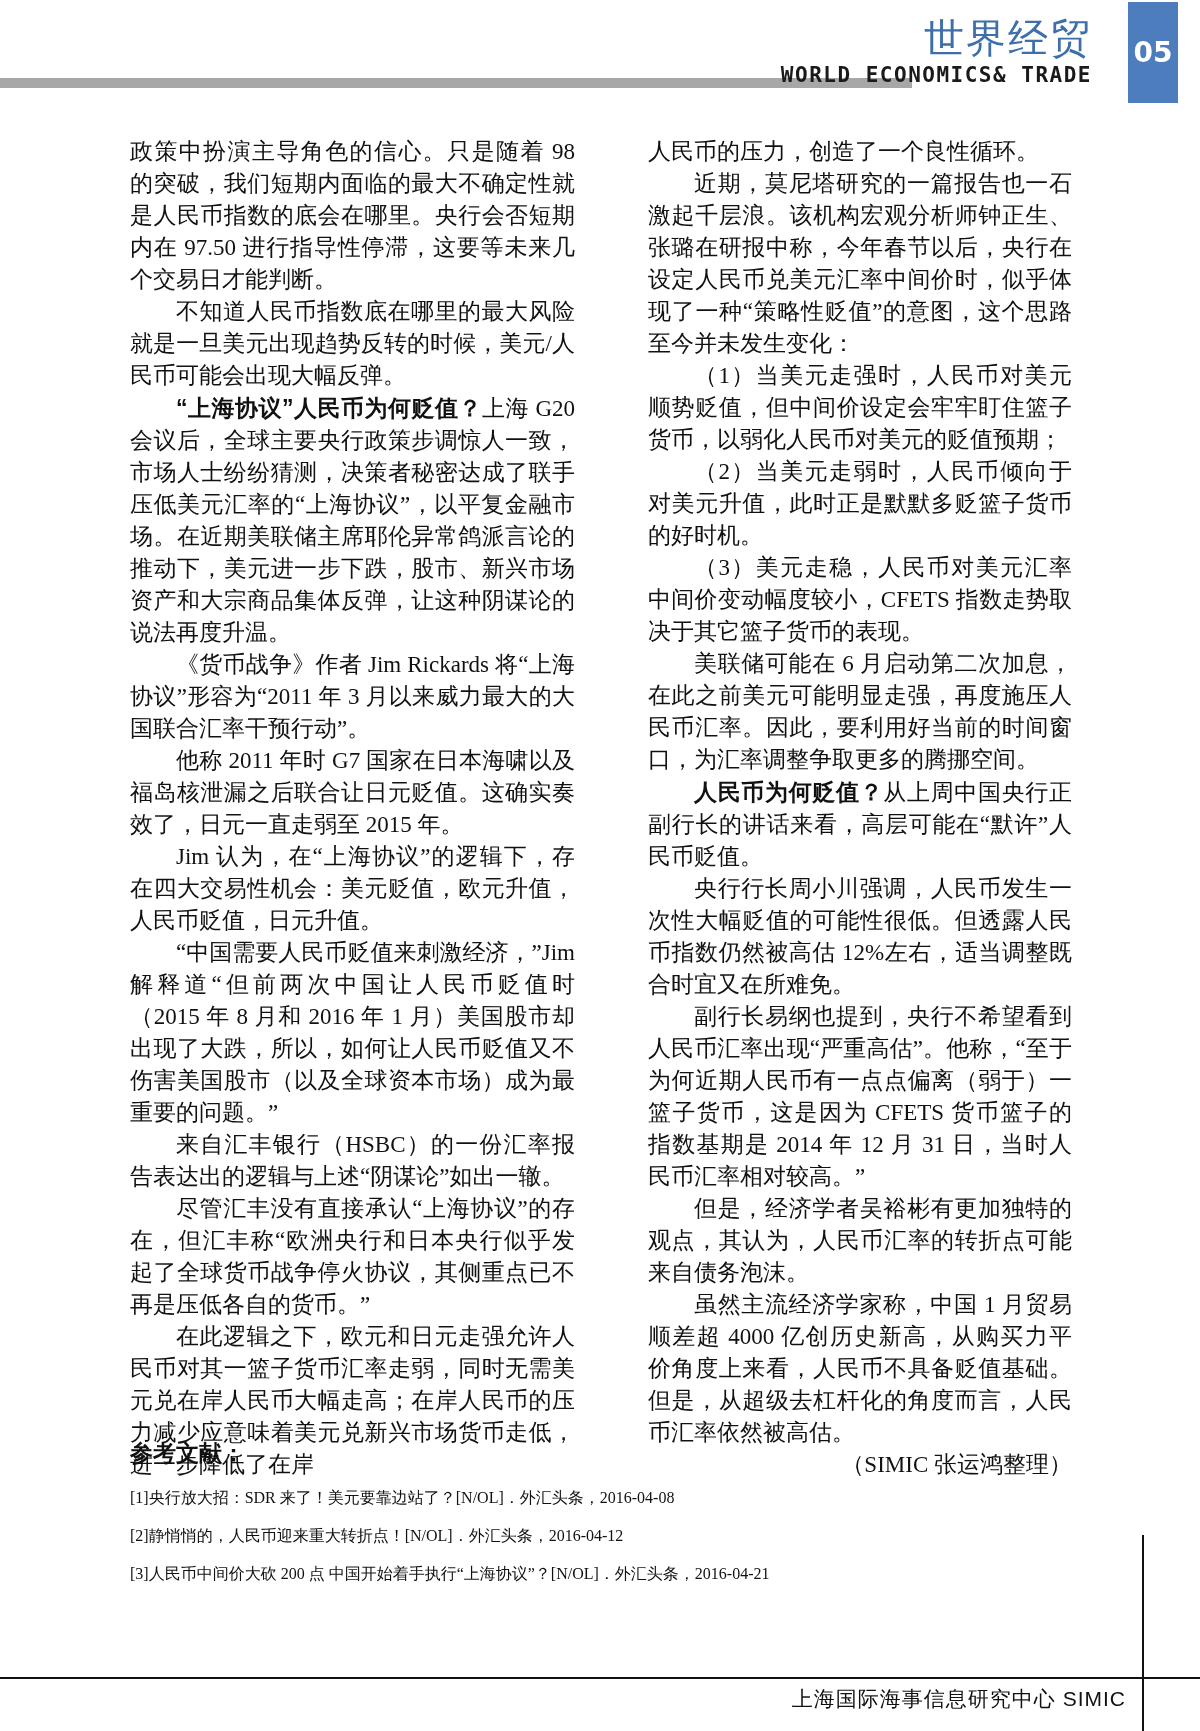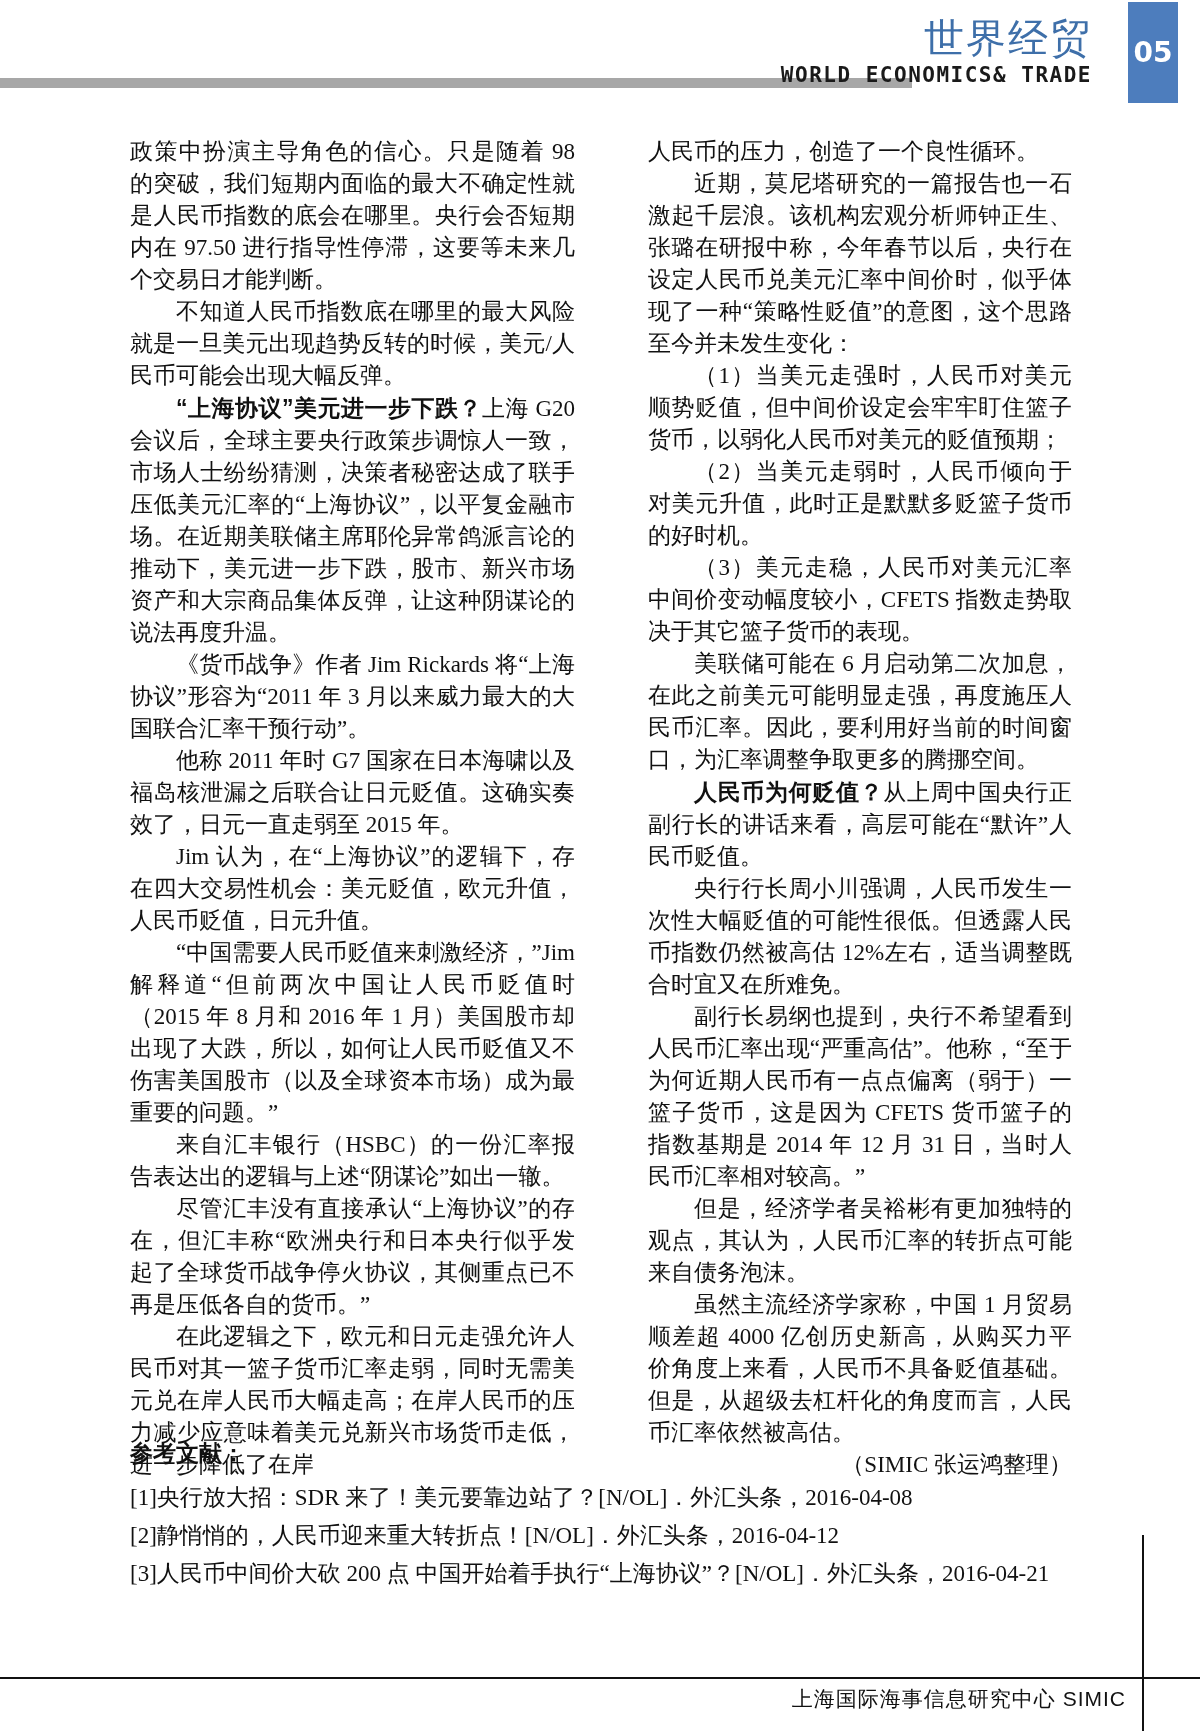--- a/index.html
+++ b/index.html
@@ -80,21 +80,21 @@
     width: 950px;
   }
   .ref-heading {
     margin: 0 0 10px 0;
     font-family: "Liberation Sans", "DejaVu Sans", sans-serif;
     font-weight: bold;
     font-size: 23px;
   }
   .ref-item {
     margin: 0;
-    font-size: 23px;
+    font-size: 16px;
     line-height: 38px;
     text-indent: 0;
   }
 
   
   .footer-rule {
     position: absolute;
     left: 0; top: 1677px;
     width: 1200px; height: 2px;
     background: #111;
@@ -125,21 +125,21 @@
     <div class="title-cn">世界经贸</div>
     <div class="title-en">WORLD ECONOMICS&amp; TRADE</div>
   </div>
   <div class="page-badge">05</div>
 </div>
 
 <div class="columns">
   <div class="col col-left">
     <p class="no-indent">政策中扮演主导角色的信心。只是随着 98 的突破，我们短期内面临的最大不确定性就是人民币指数的底会在哪里。央行会否短期内在 97.50 进行指导性停滞，这要等未来几个交易日才能判断。</p>
     <p>不知道人民币指数底在哪里的最大风险就是一旦美元出现趋势反转的时候，美元/人民币可能会出现大幅反弹。</p>
-    <p><span class="lead">“上海协议”美元进一步下跌？</span><span>上海 G20 会议后，全球主要央行政策步调惊人一致，市场人士纷纷猜测，决策者秘密达成了联手压低美元汇率的“上海协议”，以平复金融市场。在近期美联储主席耶伦异常鸽派言论的推动下，美元进一步下跌，股市、新兴市场资产和大宗商品集体反弹，让这种阴谋论的说法再度升温。</span></p>
+    <p><span class="lead">“上海协议”人民币为何贬值？</span><span>上海 G20 会议后，全球主要央行政策步调惊人一致，市场人士纷纷猜测，决策者秘密达成了联手压低美元汇率的“上海协议”，以平复金融市场。在近期美联储主席耶伦异常鸽派言论的推动下，美元进一步下跌，股市、新兴市场资产和大宗商品集体反弹，让这种阴谋论的说法再度升温。</span></p>
     <p>《货币战争》作者 Jim Rickards 将“上海协议”形容为“2011 年 3 月以来威力最大的大国联合汇率干预行动”。</p>
     <p>他称 2011 年时 G7 国家在日本海啸以及福岛核泄漏之后联合让日元贬值。这确实奏效了，日元一直走弱至 2015 年。</p>
     <p>Jim 认为，在“上海协议”的逻辑下，存在四大交易性机会：美元贬值，欧元升值，人民币贬值，日元升值。</p>
     <p>“中国需要人民币贬值来刺激经济，”Jim 解释道“但前两次中国让人民币贬值时（2015 年 8 月和 2016 年 1 月）美国股市却出现了大跌，所以，如何让人民币贬值又不伤害美国股市（以及全球资本市场）成为最重要的问题。”</p>
     <p>来自汇丰银行（HSBC）的一份汇率报告表达出的逻辑与上述“阴谋论”如出一辙。</p>
     <p>尽管汇丰没有直接承认“上海协议”的存在，但汇丰称“欧洲央行和日本央行似乎发起了全球货币战争停火协议，其侧重点已不再是压低各自的货币。”</p>
     <p>在此逻辑之下，欧元和日元走强允许人民币对其一篮子货币汇率走弱，同时无需美元兑在岸人民币大幅走高；在岸人民币的压力减少应意味着美元兑新兴市场货币走低，进一步降低了在岸</p>
   </div>
   <div class="col col-right">
     <p class="no-indent">人民币的压力，创造了一个良性循环。</p>

